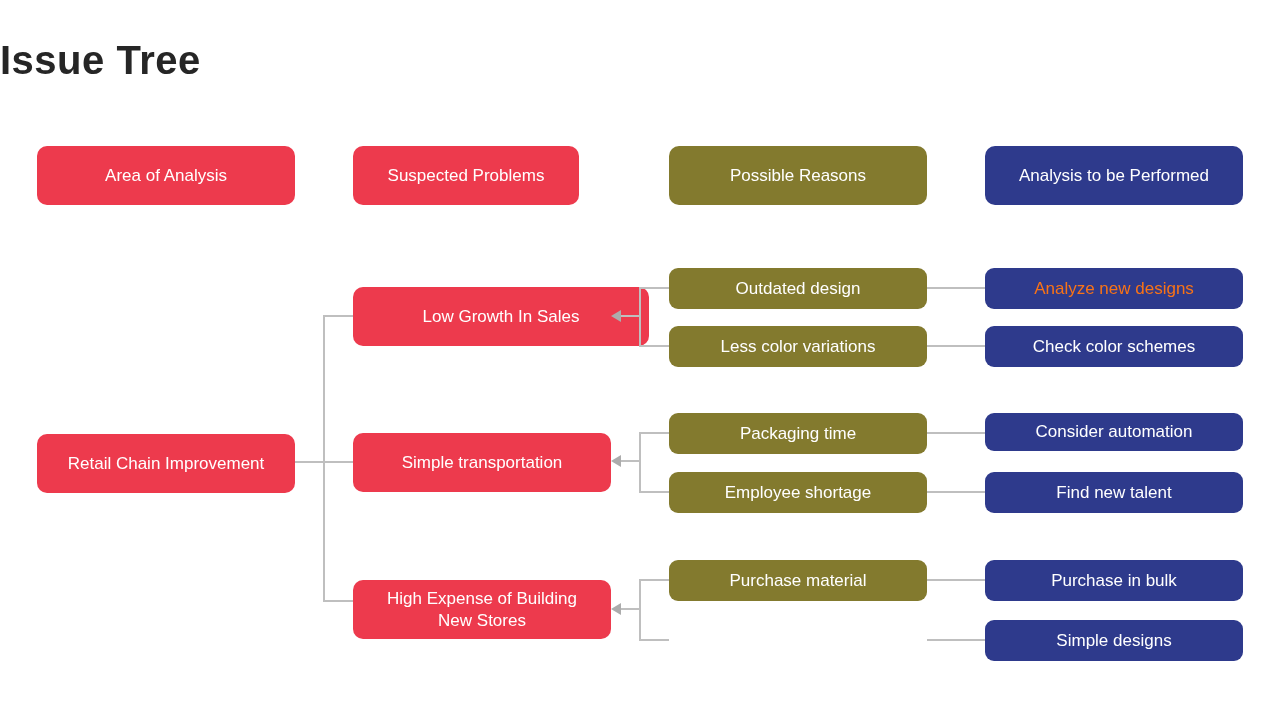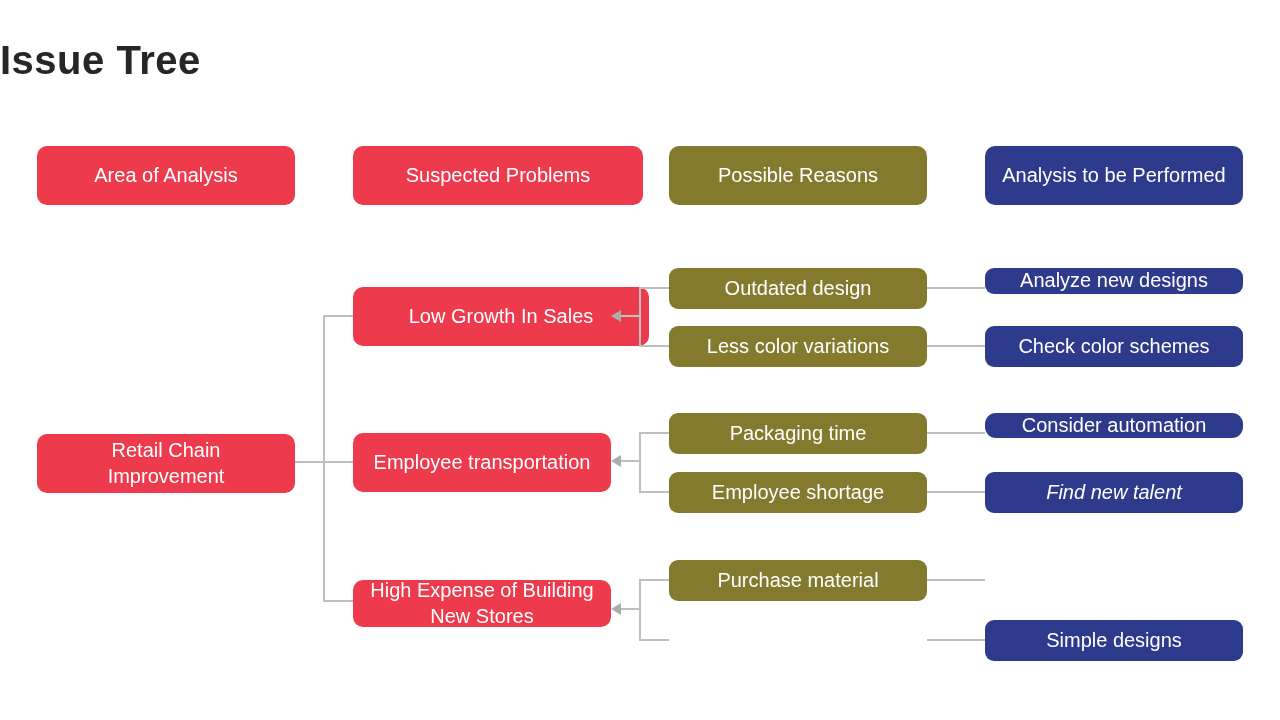--- a/index.html
+++ b/index.html
@@ -7,21 +7,21 @@
     position:relative;width:1280px;height:720px;background:#ffffff;overflow:hidden;
     font-family:"Liberation Sans", sans-serif;
   }
   .title{
     position:absolute;top:38px;left:0;width:100%;text-align:left;
     font-size:40px;font-weight:800;color:#262626;letter-spacing:.5px;
   }
   .node{
     position:absolute;display:flex;align-items:center;justify-content:center;
     text-align:center;color:#ffffff;border-radius:10px;
-    font-size:20px;line-height:1.28;white-space:pre-line;
+    font-size:17px;line-height:1.28;white-space:pre-line;
     box-sizing:border-box;padding:2px 14px;
   }
   .small{border-radius:9px;}
   .red{background:#ED3A4D;}
   .olive{background:#837A2E;}
   .blue{background:#2E3A8C;}
   .hline,.vline{position:absolute;background:#BFBFBF;}
   .hline{height:2px;}
   .vline{width:2px;}
   .arrow{
@@ -31,41 +31,42 @@
   }
 </style>
 </head>
 <body>
 
 <div class="canvas">
 
   <div class="title" style="color: rgb(38, 38, 38);">Issue Tree</div>
 
   <div class="node red" style="left: 37px; top: 146px; width: 258px; height: 59px; background: rgb(237, 58, 77); color: rgb(255, 255, 255);">Area of Analysis</div>
-  <div class="node red" style="left: 353px; top: 146px; width: 290px; height: 59px; background: rgb(237, 58, 77); color: rgb(255, 255, 255);">Suspected Problems</div>
+  <div class="node red" style="left: 353px; top: 146px; width: 226px; height: 59px; background: rgb(237, 58, 77); color: rgb(255, 255, 255);">Suspected Problems</div>
   <div class="node olive" style="left: 669px; top: 146px; width: 258px; height: 59px; background: rgb(131, 122, 46); color: rgb(255, 255, 255);">Possible Reasons</div>
   <div class="node blue" style="left: 985px; top: 146px; width: 258px; height: 59px; background: rgb(46, 58, 140); color: rgb(255, 255, 255);">Analysis to be Performed</div>
 
   <div class="node red" style="left: 37px; top: 434px; width: 258px; height: 59px; background: rgb(237, 58, 77); color: rgb(255, 255, 255);">Retail Chain Improvement</div>
 
   <div class="node red" style="left: 353px; top: 287px; width: 296px; height: 59px; background: rgb(237, 58, 77); color: #ffffff;">Low Growth In Sales</div>
-  <div class="node red" style="left: 353px; top: 433px; width: 258px; height: 59px; background: rgb(237, 58, 77); color: rgb(255, 255, 255);">Employee transportation</div>
-  <div class="node red" style="left: 353px; top: 580px; width: 258px; height: 47px; background: rgb(237, 58, 77); color: rgb(255, 255, 255);">High Expense of Building
+  <div class="node red" style="left: 353px; top: 433px; width: 258px; height: 59px; background: rgb(237, 58, 77); color: rgb(255, 255, 255);">Simple transportation</div>
+  <div class="node red" style="left: 353px; top: 580px; width: 258px; height: 59px; background: rgb(237, 58, 77); color: rgb(255, 255, 255);">High Expense of Building
 New Stores</div>
 
   <div class="node olive small" style="left: 669px; top: 268px; width: 258px; height: 41px; background: rgb(131, 122, 46); color: rgb(255, 255, 255);">Outdated design</div>
   <div class="node olive small" style="left: 669px; top: 326px; width: 258px; height: 41px; background: rgb(131, 122, 46); color: rgb(255, 255, 255);">Less color variations</div>
   <div class="node olive small" style="left: 669px; top: 413px; width: 258px; height: 41px; background: rgb(131, 122, 46); color: rgb(255, 255, 255);">Packaging time</div>
   <div class="node olive small" style="left: 669px; top: 472px; width: 258px; height: 41px; background: rgb(131, 122, 46); color: rgb(255, 255, 255); text-align: center;">Employee shortage</div>
   <div class="node olive small" style="left: 669px; top: 560px; width: 258px; height: 41px; background: rgb(131, 122, 46); color: rgb(255, 255, 255);">Purchase material</div>
 
-  <div class="node blue small" style="left: 985px; top: 268px; width: 258px; height: 26px; background: rgb(46, 58, 140); color: #ffffff;">Analyze new designs</div>
+  <div class="node blue small" style="left: 985px; top: 268px; width: 258px; height: 41px; background: rgb(46, 58, 140); color: #f97316;">Analyze new designs</div>
   <div class="node blue small" style="left: 985px; top: 326px; width: 258px; height: 41px; background: rgb(46, 58, 140); color: rgb(255, 255, 255);">Check color schemes</div>
-  <div class="node blue small" style="left: 985px; top: 413px; width: 258px; height: 25px; background: rgb(46, 58, 140); color: rgb(255, 255, 255); border-radius: 11px;">Consider automation</div>
-  <div class="node blue small" style="left: 985px; top: 472px; width: 258px; height: 41px; background: rgb(46, 58, 140); color: rgb(255, 255, 255); font-style: italic;">Find new talent</div>
+  <div class="node blue small" style="left: 985px; top: 413px; width: 258px; height: 38px; background: rgb(46, 58, 140); color: rgb(255, 255, 255);">Consider automation</div>
+  <div class="node blue small" style="left: 985px; top: 472px; width: 258px; height: 41px; background: rgb(46, 58, 140); color: rgb(255, 255, 255);">Find new talent</div>
+  <div class="node blue small" style="left: 985px; top: 560px; width: 258px; height: 41px; background: rgb(46, 58, 140); color: rgb(255, 255, 255);">Purchase in bulk</div>
   <div class="node blue small" style="left: 985px; top: 620px; width: 258px; height: 41px; background: rgb(46, 58, 140); color: rgb(255, 255, 255);">Simple designs</div>
 
   <div class="hline" style="left: 295px; top: 461px; width: 58px; background: rgb(191, 191, 191);"></div>
   <div class="vline" style="left: 323px; top: 316px; height: 286px; background: rgb(191, 191, 191);"></div>
   <div class="hline" style="left: 323px; top: 315px; width: 30px; background: rgb(191, 191, 191);"></div>
   <div class="hline" style="left: 323px; top: 600px; width: 30px; background: rgb(191, 191, 191);"></div>
 
   <div class="vline" style="left: 639px; top: 287px; height: 60px; background: rgb(191, 191, 191);"></div>
   <div class="hline" style="left: 639px; top: 287px; width: 30px; background: rgb(191, 191, 191);"></div>
   <div class="hline" style="left: 639px; top: 345px; width: 30px; background: rgb(191, 191, 191);"></div>

